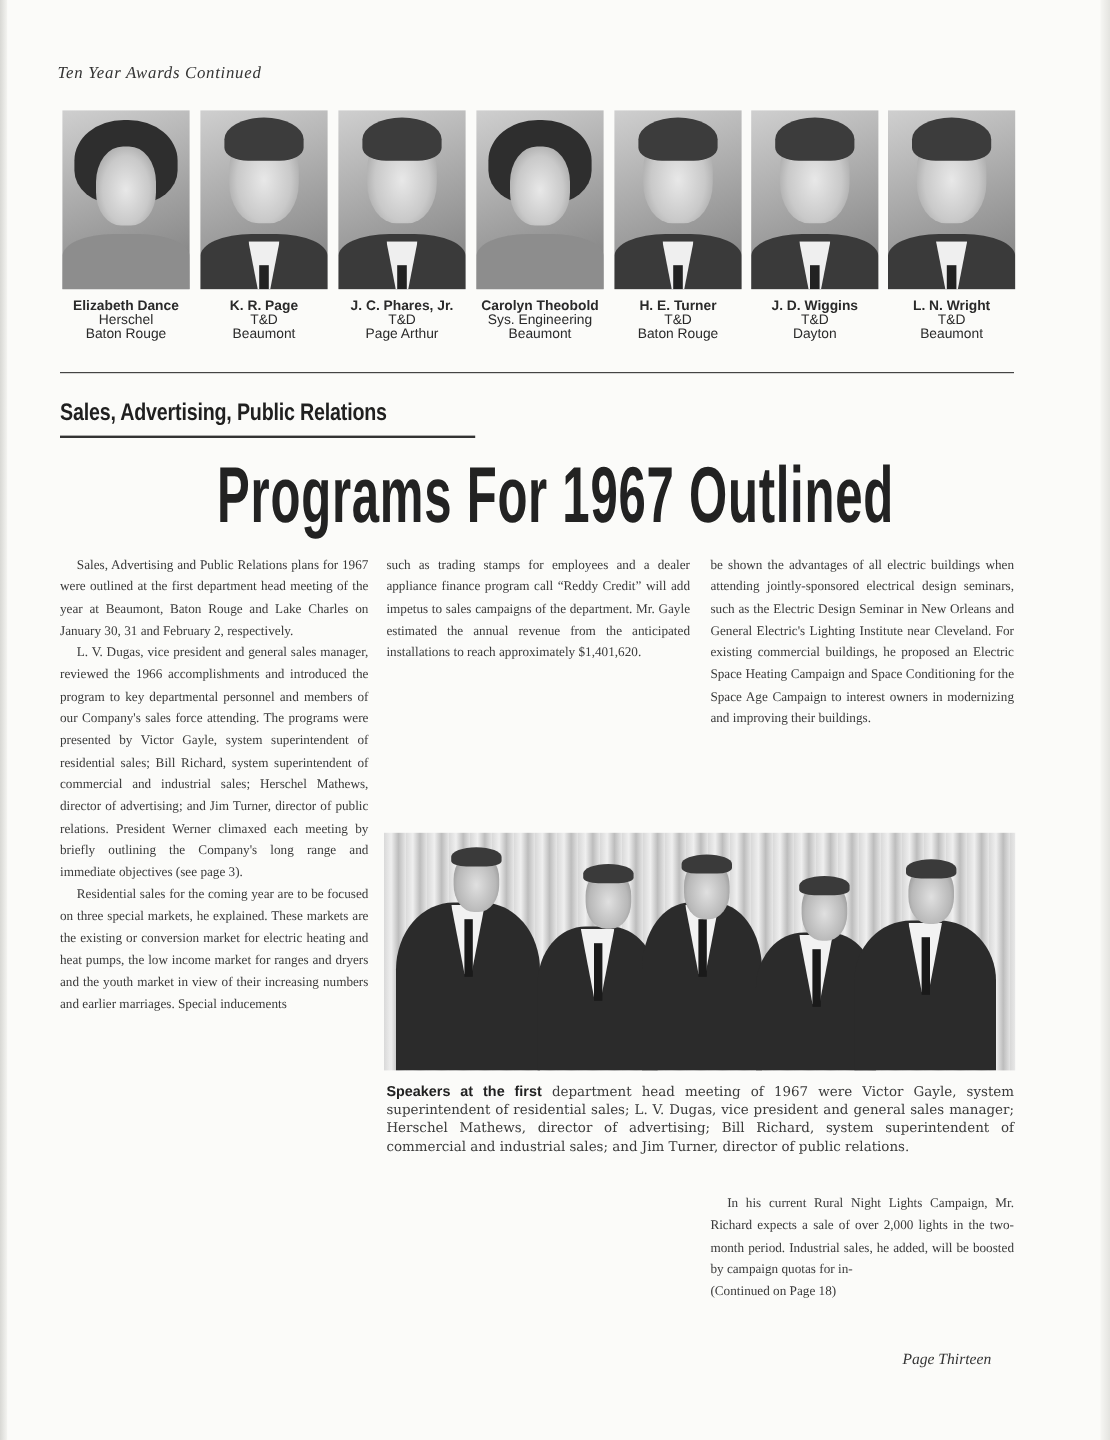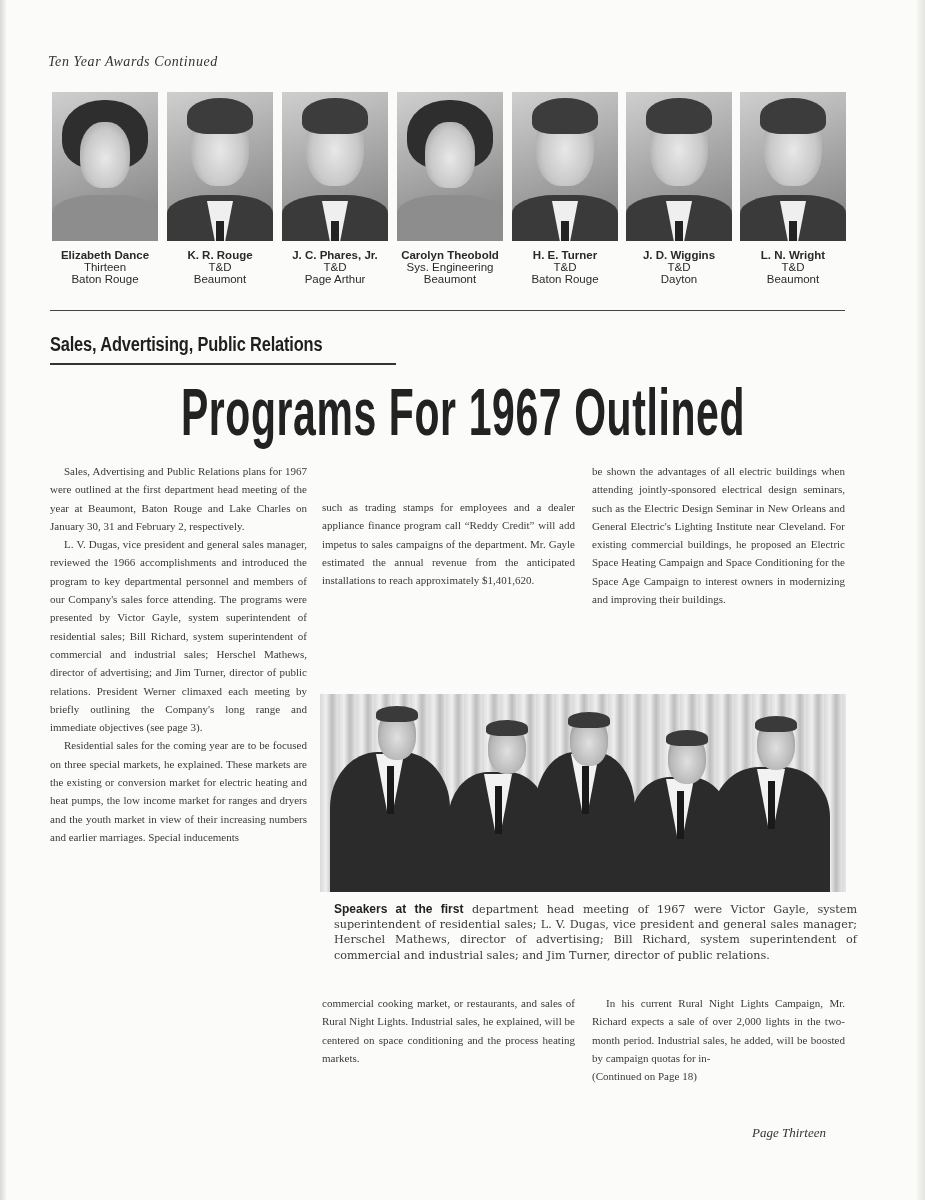--- a/index.html
+++ b/index.html
@@ -63,39 +63,39 @@
   }
   .headline span { display: inline-block; transform: scaleX(0.62); transform-origin: center; white-space: nowrap; letter-spacing: 1px; }
   .col {
     position: absolute; font-family: Liberation Serif, serif;
     font-size: 11px; line-height: 18.3px; color: #3a3a3a;
     text-align: justify;
   }
   .col p { margin: 0; text-indent: 14px; }
   .col p.noindent { text-indent: 0; }
   .c1 { left: 50px; top: 462px; width: 257px; }
-  .c2 { left: 322px; top: 462px; width: 253px; margin-top: 36px; }
+  .c2 { left: 322px; top: 462px; width: 253px; }
   .c3 { left: 592px; top: 462px; width: 253px; }
   .c2b { left: 322px; top: 994px; width: 253px; }
   .c3b { left: 592px; top: 994px; width: 253px; }
   .cont { text-indent: 0 !important; }
   .group-photo {
     position: absolute; left: 320px; top: 694px; width: 526px; height: 198px; overflow: hidden;
     background: repeating-linear-gradient(90deg,#d9d9d9 0px,#efefef 6px,#bdbdbd 12px,#e6e6e6 18px);
   }
   .gp-man { position: absolute; bottom: 0; }
   .gp-man .b { position: absolute; bottom: 0; left: 0; border-radius: 40% 40% 0 0; background: #2b2b2b; }
   .gp-man .s { position: absolute; background: #f2f2f2; clip-path: polygon(0 0,100% 0,60% 100%,40% 100%); }
   .gp-man .t { position: absolute; width: 7px; background: #1a1a1a; }
   .gp-man .h { position: absolute; border-radius: 45%; background: radial-gradient(ellipse at 50% 55%,#e0e0e0 0%,#b8b8b8 60%,#7a7a7a 100%); }
   .gp-man .hr { position: absolute; border-radius: 50% 50% 30% 30%; background: #3a3a3a; }
   .caption {
     position: absolute; left: 322px; top: 902px; width: 523px;
     font-family: "DejaVu Serif", serif; font-size: 11.2px; line-height: 15.2px;
-    color: #3a3a3a; text-align: justify; margin-left: 12px;
+    color: #3a3a3a; text-align: justify;
   }
   .caption b { font-family: "Liberation Sans", sans-serif; font-weight: bold; color: #222; font-size: 12px; }
   .folio {
     position: absolute; left: 752px; top: 1125px;
     font-family: "Liberation Serif", serif; font-style: italic; font-size: 13px; color: #333;
   }
 </style>
 </head>
 <body>
 
@@ -106,34 +106,34 @@
 
 <div class="portraits" id="portraits">
     <div class="portrait" style="left: 0px;">
       <div class="photo">
         <div class="hair f"></div>
         <div class="head f"></div>
         <div class="suit light"></div>
       </div>
       <div class="plabel">
         <span class="nm">Elizabeth Dance</span>
-        <span>Thirteen</span>
+        <span>Herschel</span>
         <span>Baton Rouge</span>
       </div>
     </div>
     <div class="portrait" style="left: 115px;">
       <div class="photo">
         <div class="head"></div>
         <div class="hair"></div>
         <div class="suit"></div>
         <div class="collar"></div>
         <div class="tie"></div>
       </div>
       <div class="plabel">
-        <span class="nm">K. R. Rouge</span>
+        <span class="nm">K. R. Page</span>
         <span>T&amp;D</span>
         <span>Beaumont</span>
       </div>
     </div>
     <div class="portrait" style="left: 230px;">
       <div class="photo">
         <div class="head"></div>
         <div class="hair"></div>
         <div class="suit"></div>
         <div class="collar"></div>
@@ -256,21 +256,20 @@
       <div class="s" style="left:45px;bottom:65px;width:28px;height:58px"></div>
       <div class="t" style="left:56px;bottom:63px;height:48px"></div>
       <div class="h" style="left:45px;top:26px;width:38px;height:50px"></div>
       <div class="hr" style="left:43px;top:22px;width:42px;height:16px"></div>
     </div>
   </div>
 
 <div class="caption"><b>Speakers at the first</b><span> department head meeting of 1967 were Victor Gayle, system superintendent of residential sales; L. V. Dugas, vice president and general sales manager; Herschel Mathews, director of advertising; Bill Richard, system superintendent of commercial and industrial sales; and Jim Turner, director of public relations.</span></div>
 
 <div class="col c2b">
-  <p class="noindent">commercial cooking market, or restaurants, and sales of Rural Night Lights. Industrial sales, he explained, will be centered on space conditioning and the process heating markets.</p>
 </div>
 
 <div class="col c3b">
   <p>In his current Rural Night Lights Campaign, Mr. Richard expects a sale of over 2,000 lights in the two-month period. Industrial sales, he added, will be boosted by campaign quotas for in-</p>
   <p class="cont">(Continued on Page 18)</p>
 </div>
 
 <div class="folio">Page Thirteen</div>
 
 </body></html>

